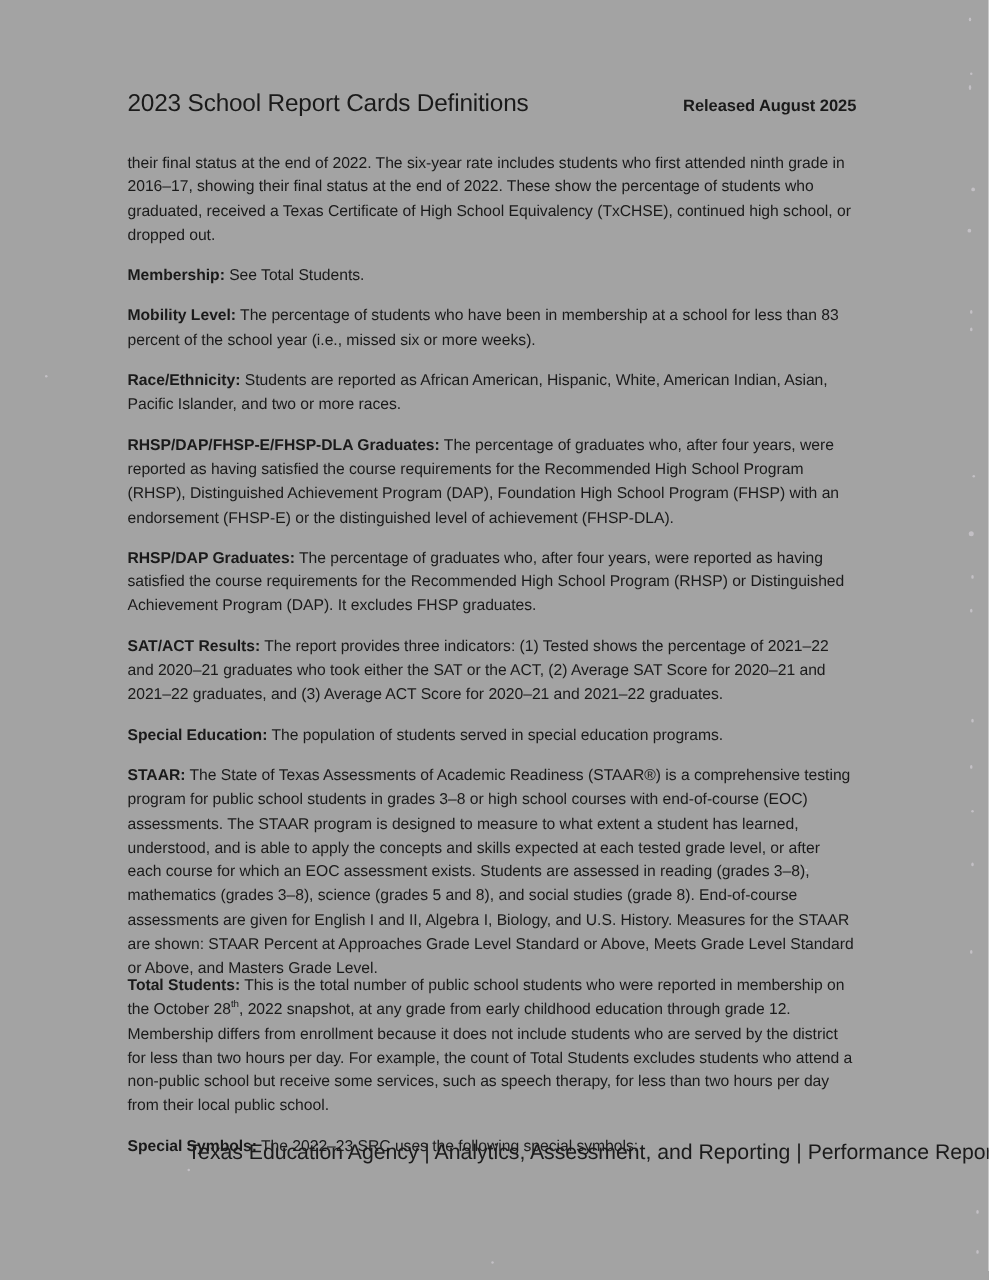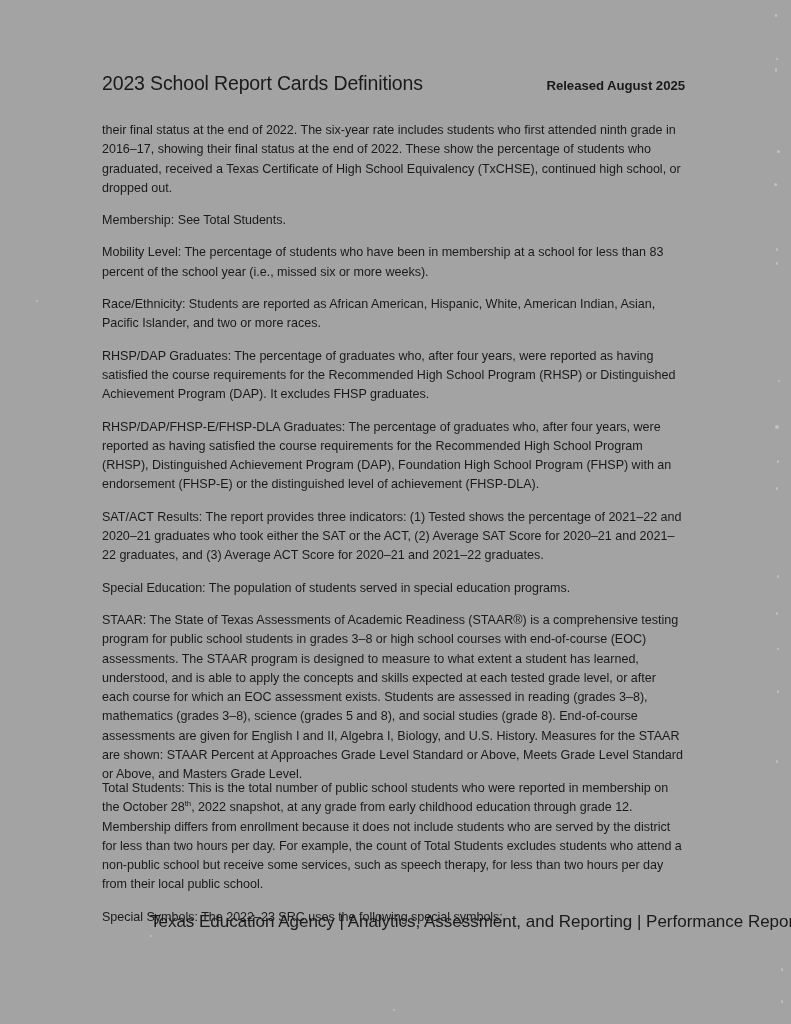--- a/index.html
+++ b/index.html
@@ -66,21 +66,21 @@
   p.para {
     margin: 0 0 13px 0;
     font-size: 12.55px;
     line-height: 19.3px;
     letter-spacing: -0.02px;
     text-align: left;
     color: #1a1a1a;
   }
   p.para:last-child { margin-bottom: 0; }
   .term {
-    font-weight: 400;
+    font-weight: 700;
   }
   sup {
     font-size: 0.62em;
     vertical-align: super;
     line-height: 0;
   }
 
   
   .lower-area {
     position: absolute;
@@ -156,26 +156,26 @@
     </p>
     <p class="para">
       <span class="term">Mobility Level:</span>
       <span>The percentage of students who have been in membership at a school for less than 83 percent of the school year (i.e., missed six or more weeks).</span>
     </p>
     <p class="para">
       <span class="term">Race/Ethnicity:</span>
       <span>Students are reported as African American, Hispanic, White, American Indian, Asian, Pacific Islander, and two or more races.</span>
     </p>
     <p class="para">
+      <span class="term">RHSP/DAP/FHSP-E/FHSP-DLA Graduates:</span>
+      <span>The percentage of graduates who, after four years, were reported as having satisfied the course requirements for the Recommended High School Program (RHSP), Distinguished Achievement Program (DAP), Foundation High School Program (FHSP) with an endorsement (FHSP-E) or the distinguished level of achievement (FHSP-DLA).</span>
+    </p>
+    <p class="para">
       <span class="term">RHSP/DAP Graduates:</span>
       <span>The percentage of graduates who, after four years, were reported as having satisfied the course requirements for the Recommended High School Program (RHSP) or Distinguished Achievement Program (DAP). It excludes FHSP graduates.</span>
-    </p>
-    <p class="para">
-      <span class="term">RHSP/DAP/FHSP-E/FHSP-DLA Graduates:</span>
-      <span>The percentage of graduates who, after four years, were reported as having satisfied the course requirements for the Recommended High School Program (RHSP), Distinguished Achievement Program (DAP), Foundation High School Program (FHSP) with an endorsement (FHSP-E) or the distinguished level of achievement (FHSP-DLA).</span>
     </p>
     <p class="para">
       <span class="term">SAT/ACT Results:</span>
       <span>The report provides three indicators: (1) Tested shows the percentage of 2021–22 and 2020–21 graduates who took either the SAT or the ACT, (2) Average SAT Score for 2020–21 and 2021–22 graduates, and (3) Average ACT Score for 2020–21 and 2021–22 graduates.</span>
     </p>
     <p class="para">
       <span class="term">Special Education:</span>
       <span>The population of students served in special education programs.</span>
     </p>
     <p class="para">

